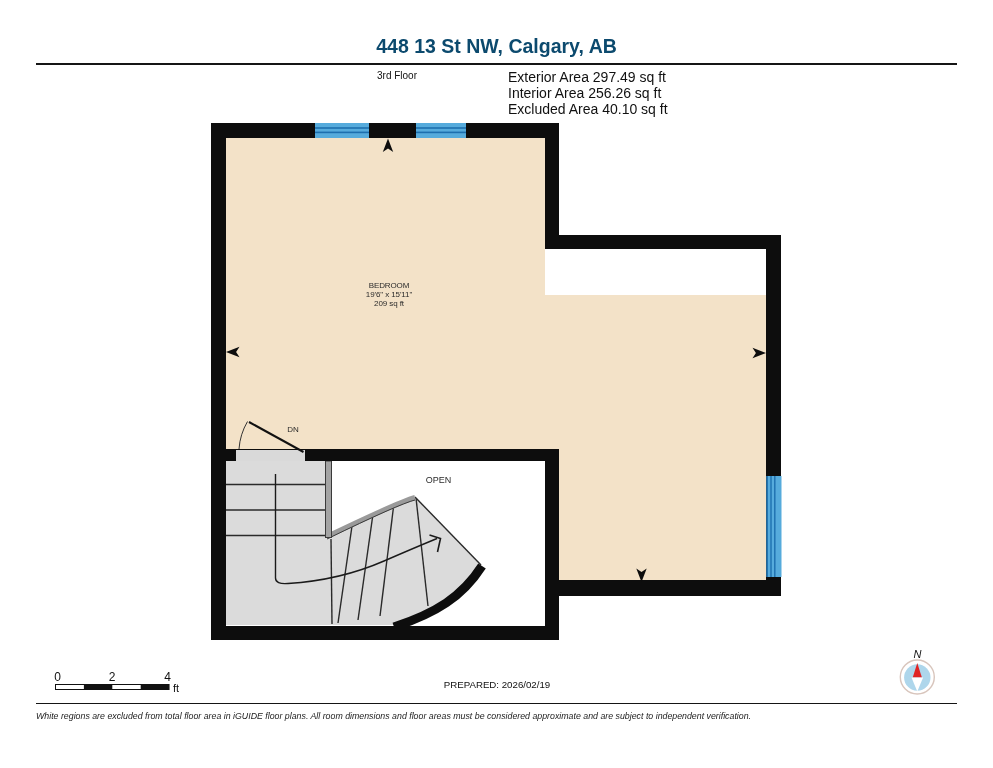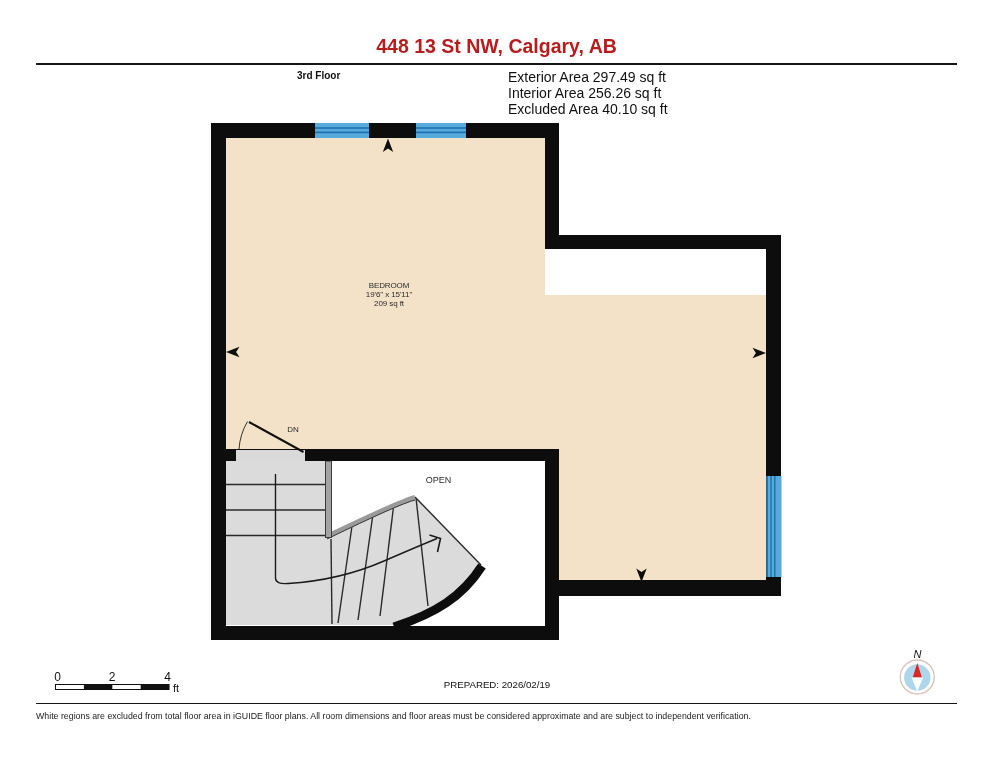--- a/index.html
+++ b/index.html
@@ -4,25 +4,25 @@
 <style>
   html,body{margin:0;padding:0;background:#fff;}
   #page{position:relative;width:993px;height:768px;background:#ffffff;
         font-family:"Liberation Sans", sans-serif;overflow:hidden;}
   .abs{position:absolute;}
 </style>
 </head>
 <body>
 <div id="page">
 
-  <div class="abs" style="left:0;top:34.5px;width:993px;text-align:center;font-size:19.5px;font-weight:bold;color:#b91c1c;">448 13 St NW, Calgary, AB</div>
+  <div class="abs" style="left:0;top:34.5px;width:993px;text-align:center;font-size:19.5px;font-weight:bold;color:#0c4a6e;">448 13 St NW, Calgary, AB</div>
 
   <div class="abs" style="left:36px;top:63px;width:921px;height:1.7px;background:#151515;"></div>
 
-  <div class="abs" style="left:297px;top:70px;width:200px;text-align:left;font-size:10px;font-weight:bold;color:#111;">3rd Floor</div>
+  <div class="abs" style="left:297px;top:70px;width:200px;text-align:center;font-size:10px;font-weight:normal;color:#111;">3rd Floor</div>
 
   <div class="abs" style="left:508px;top:70px;font-size:14px;color:#111;line-height:15.8px;">Exterior Area 297.49 sq ft<br>Interior Area 256.26 sq ft<br>Excluded Area 40.10 sq ft</div>
 
   <svg class="abs" style="left:0;top:0;" width="993" height="768" viewBox="0 0 993 768">
 
     <rect x="211" y="123" width="348" height="338" fill="#F3E2C8"></rect>
 
     <rect x="545" y="235" width="236" height="361" fill="#F3E2C8"></rect>
 
     <rect x="545" y="249" width="221" height="46" fill="#ffffff"></rect>
@@ -137,14 +137,14 @@
       <circle cx="917.3" cy="677" r="17" fill="#ffffff" stroke="#d8c5bc" stroke-width="1.4"></circle>
       <circle cx="917.3" cy="677.5" r="13.2" fill="#aed6eb"></circle>
       <path d="M 917.3,663 L 921.9,677.5 L 912.7,677.5 Z" fill="#e02424"></path>
       <path d="M 911.5,677.5 L 923.1,677.5 L 917.3,691.5 Z" fill="#ffffff"></path>
       <text x="917.5" y="657.5" fill="#111" font-size="11px" font-style="italic" text-anchor="middle">N</text>
     </g>
   </svg>
 
   <div class="abs" style="left:36px;top:702.5px;width:921px;height:1.7px;background:#151515;"></div>
 
-  <div class="abs" style="left:36px;top:711px;font-size:8.8px;color:#222;">White regions are excluded from total floor area in iGUIDE floor plans. All room dimensions and floor areas must be considered approximate and are subject to independent verification.</div>
+  <div class="abs" style="left:36px;top:711px;font-size:8.8px;color:#222;font-style:italic;">White regions are excluded from total floor area in iGUIDE floor plans. All room dimensions and floor areas must be considered approximate and are subject to independent verification.</div>
 </div>
 
 </body></html>

